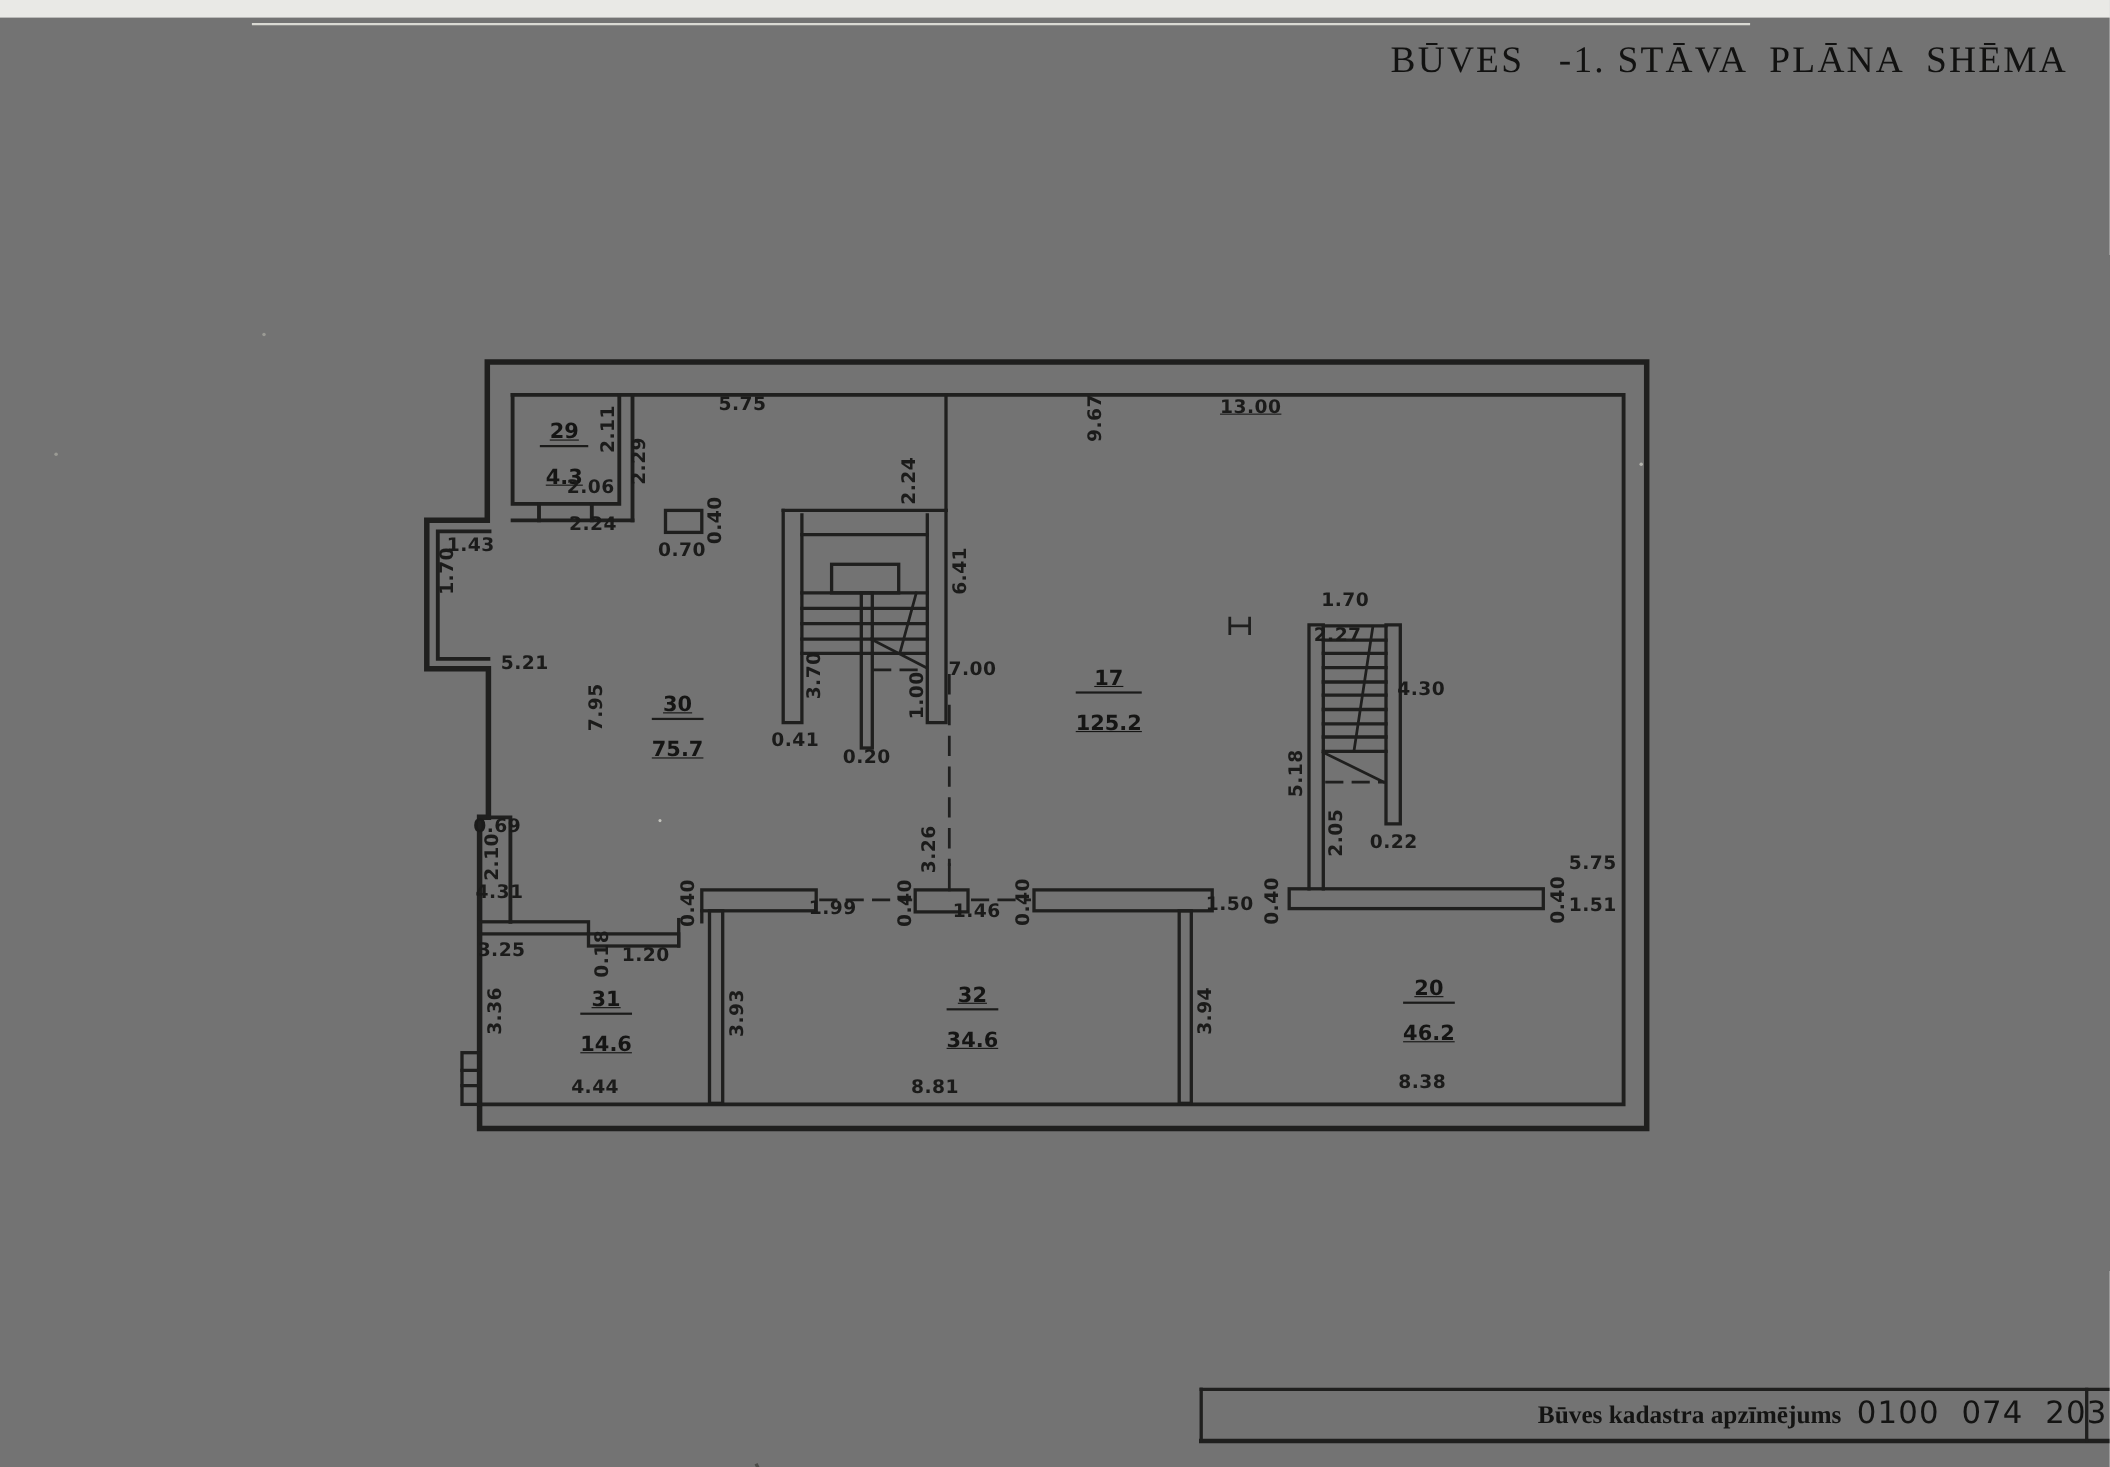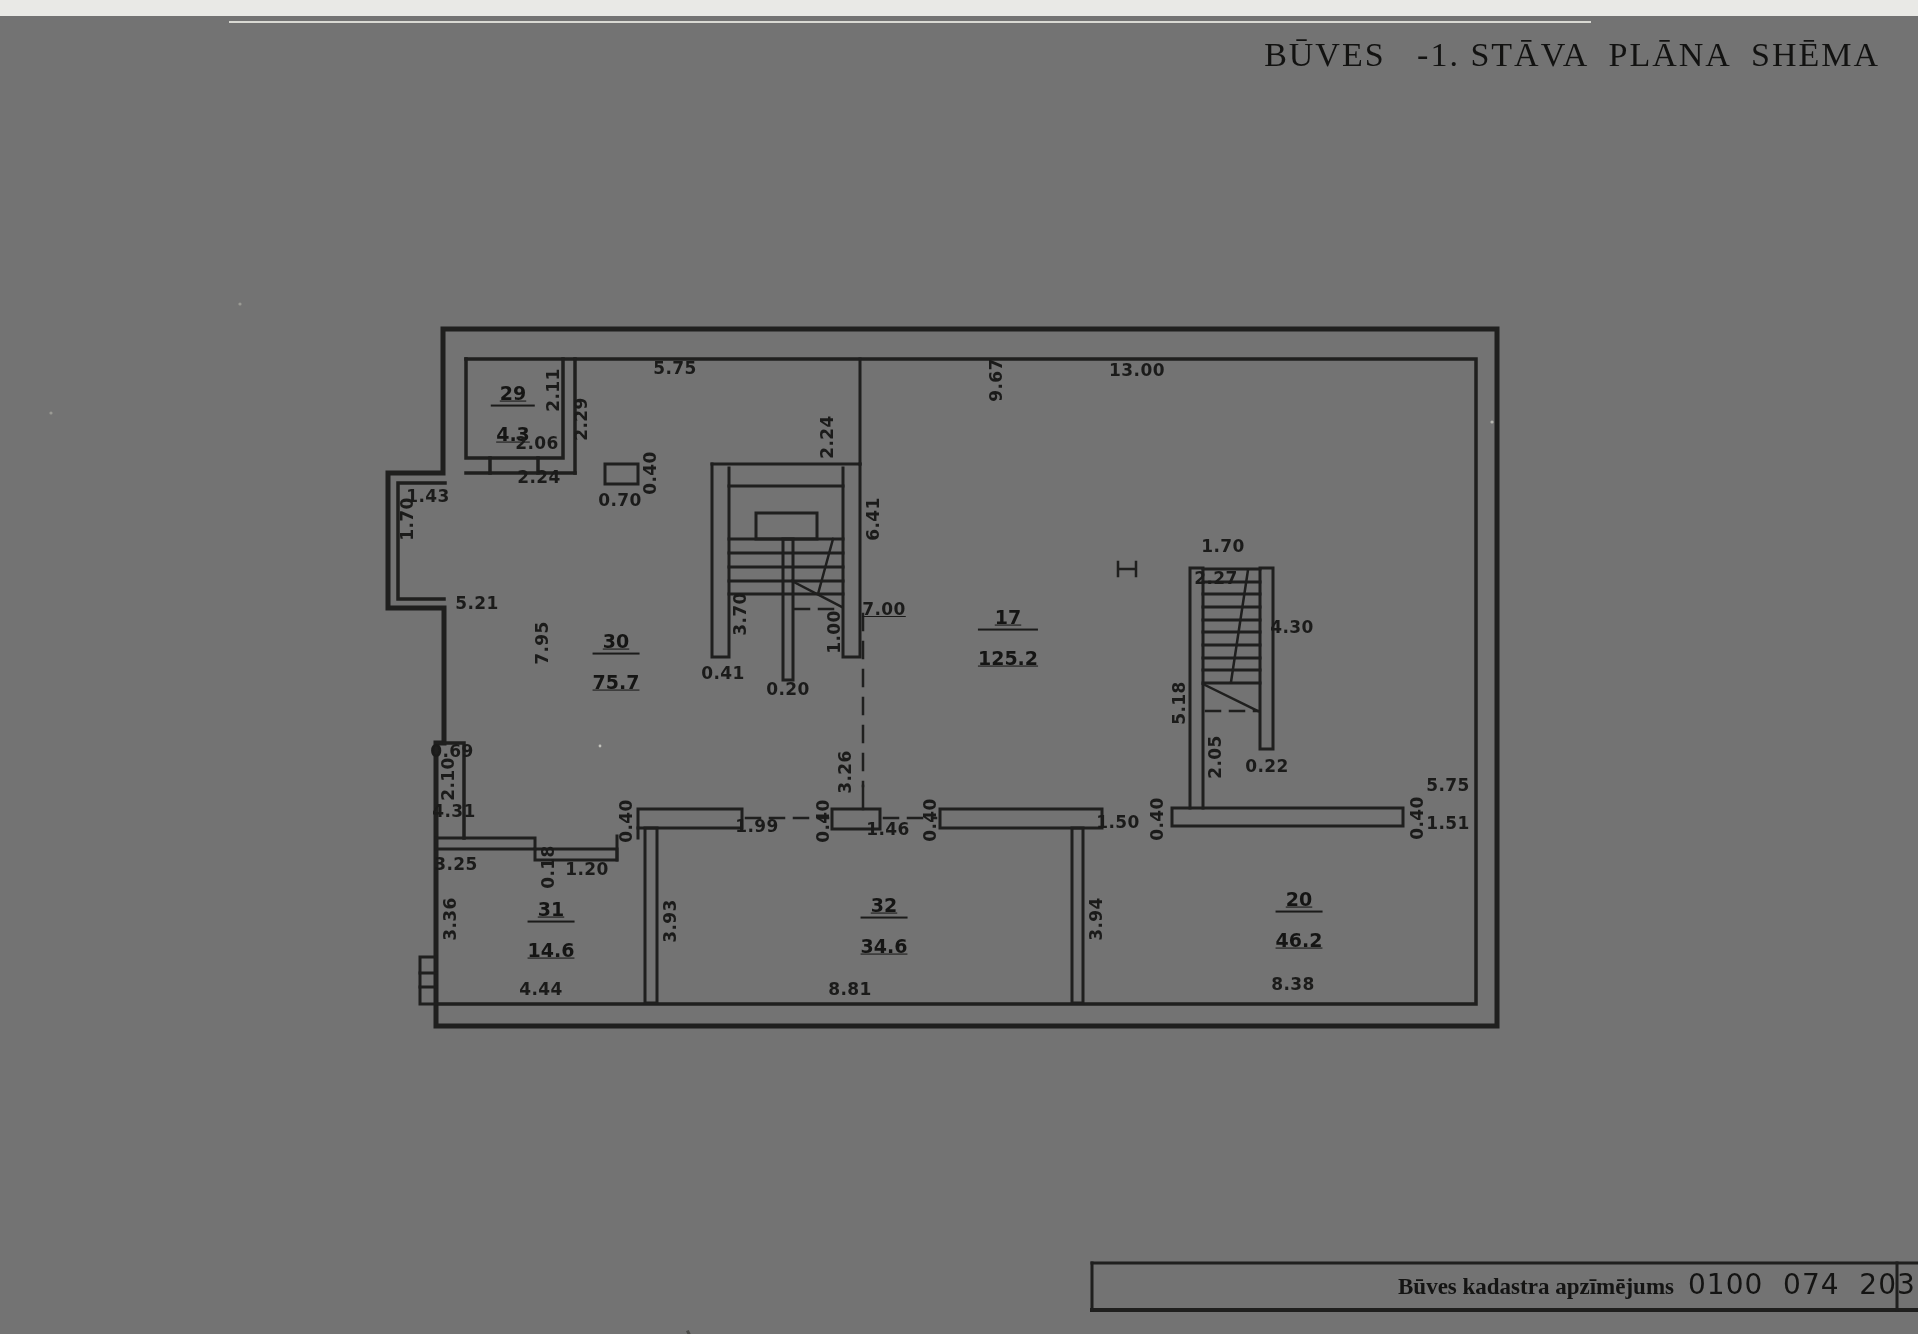--- a/index.html
+++ b/index.html
@@ -172,21 +172,21 @@
     <div class="room" style="left: 1299px; top: 904px;">
       <span class="num">20</span>
       <span class="area">46.2</span>
     </div>
   </div>
     <div>
     <span class="dim" style="left: 675px; top: 352px;">5.75</span>
 
     <span class="dim v" style="left: 996px; top: 364px;">9.67</span>
 
-    <span class="dim" style="left: 1137px; top: 354px;">13.00</span>
+    <span class="dim" style="left: 1137px; top: 354px; text-decoration: underline;">13.00</span>
 
     <span class="dim v" style="left: 553px; top: 374px;">2.11</span>
 
     <span class="dim v" style="left: 581px; top: 403px;">2.29</span>
 
     <span class="dim" style="left: 537px; top: 427px;">2.06</span>
 
     <span class="dim" style="left: 539px; top: 461px;">2.24</span>
 
     <span class="dim" style="left: 428px; top: 480px;">1.43</span>
@@ -194,21 +194,21 @@
     <span class="dim v" style="left: 407px; top: 503px;">1.70</span>
 
     <span class="dim v" style="left: 650px; top: 457px;">0.40</span>
 
     <span class="dim" style="left: 620px; top: 484px;">0.70</span>
 
     <span class="dim v" style="left: 827px; top: 421px;">2.24</span>
 
     <span class="dim v" style="left: 873px; top: 503px;">6.41</span>
 
-    <span class="dim" style="left: 884px; top: 593px; text-decoration: underline;">7.00</span>
+    <span class="dim" style="left: 884px; top: 593px;">7.00</span>
 
     <span class="dim" style="left: 477px; top: 587px;">5.21</span>
 
     <span class="dim v" style="left: 542px; top: 627px;">7.95</span>
 
     <span class="dim v" style="left: 740px; top: 598px;">3.70</span>
 
     <span class="dim v" style="left: 834px; top: 616px;">1.00</span>
 
     <span class="dim" style="left: 723px; top: 657px;">0.41</span>

